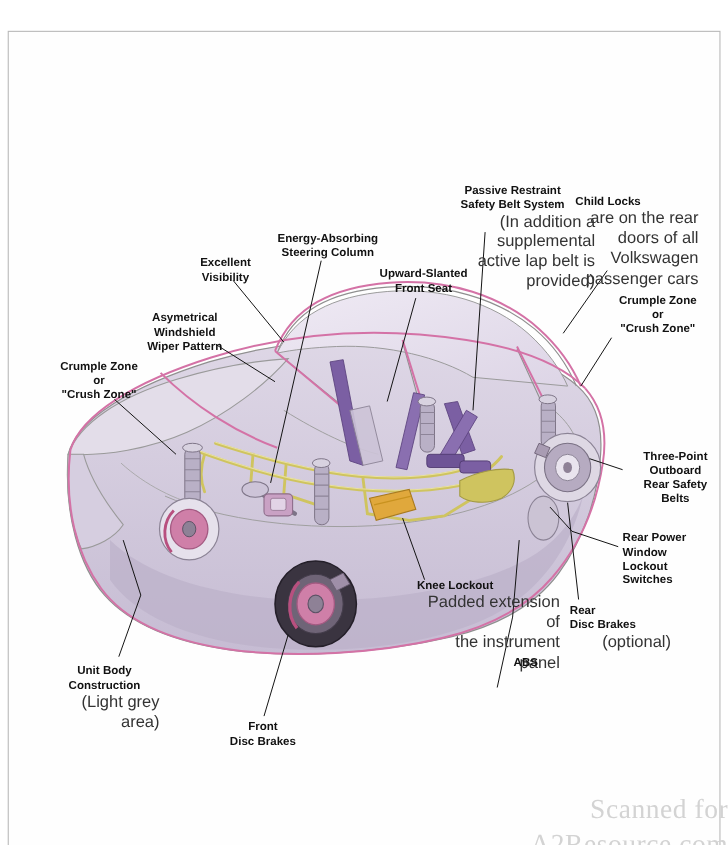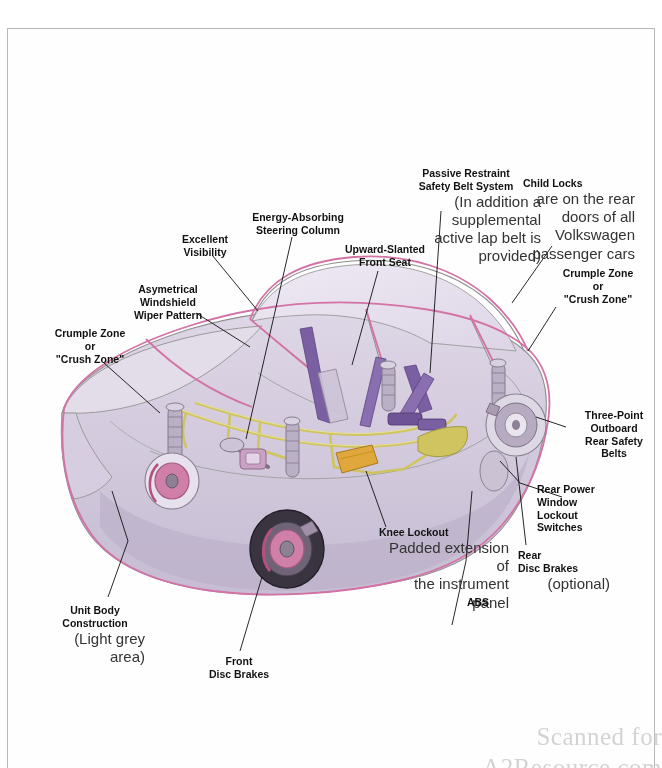--- a/index.html
+++ b/index.html
@@ -319,21 +319,21 @@
 "Crush Zone"</span>
   </div>
 
   <div class="label a-left" style="left:568px; top:388px; width:92px;text-align:center;">
     <span class="t">Three-Point
 Outboard
 Rear Safety
 Belts</span>
   </div>
 
-  <div class="label a-left" style="left:537px; top:462px; width:92px;">
+  <div class="label a-left" style="left:566px; top:462px; width:92px;">
     <span class="t">Rear Power
 Window
 Lockout
 Switches</span>
   </div>
 
   <div class="label a-left" style="left:379px; top:505px; width:130px;">
     <span class="t">Knee Lockout</span>
     <span class="s">Padded extension of
 the instrument panel</span>

